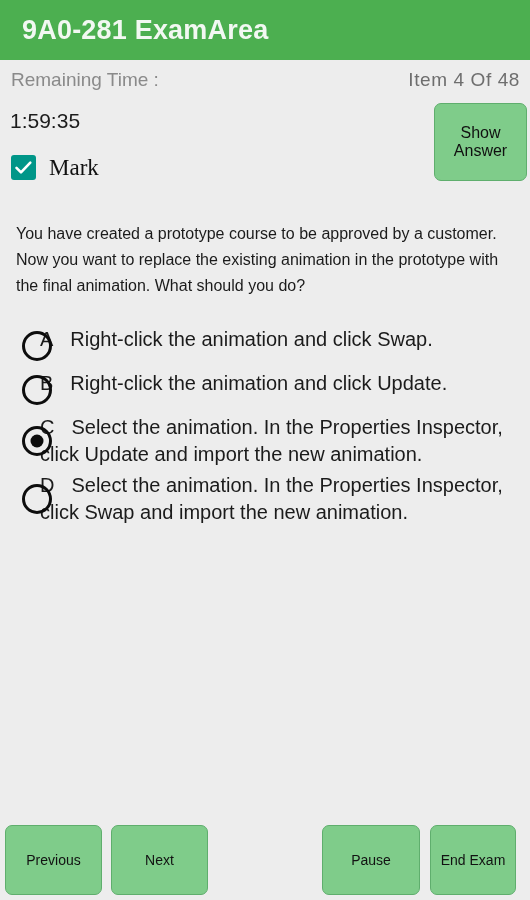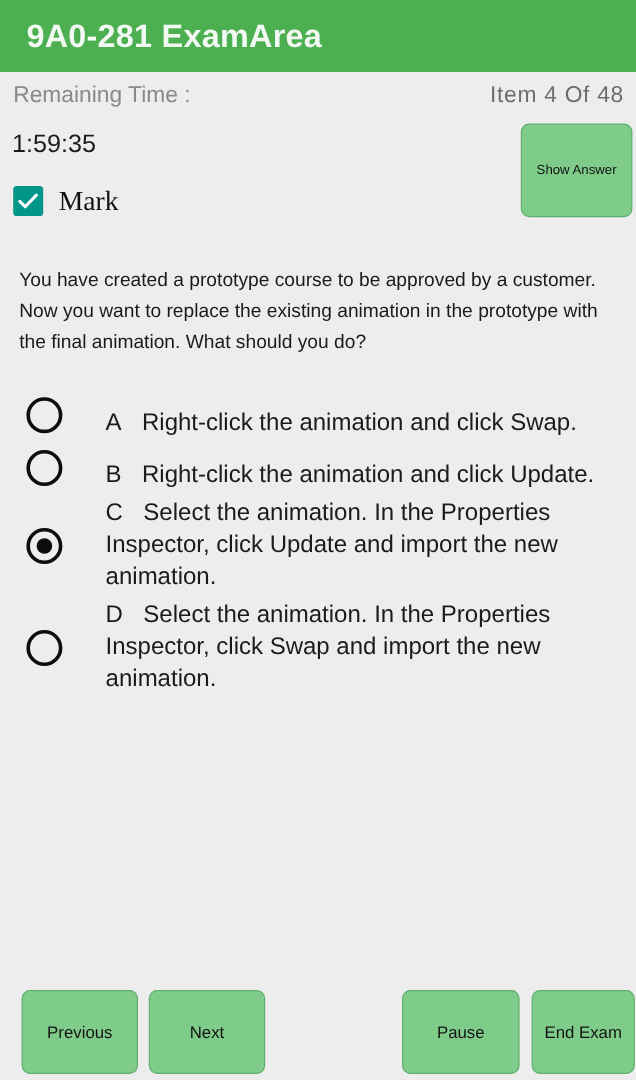--- a/index.html
+++ b/index.html
@@ -68,21 +68,21 @@
   .show-answer-btn {
     position: absolute;
     right: 3px;
     top: 43px;
     width: 93px;
     height: 78px;
     background: #7fcc8a;
     border: 1px solid #5fae6d;
     border-radius: 7px;
     color: #101010;
-    font-size: 11px;
+    font-size: 16px;
     font-family: "Liberation Sans", sans-serif;
     display: flex;
     align-items: center;
     justify-content: center;
     box-sizing: border-box;
     padding: 12px;
     cursor: pointer;
   }
 
   
@@ -128,25 +128,25 @@
 
   
   .options {
     position: absolute;
     left: 0;
     right: 0;
     top: 326px;
   }
   .option {
     position: relative;
-    padding-left: 88px;
+    padding-left: 40px;
     padding-right: 14px;
     min-height: 40px;
     display: flex;
-    align-items: flex-end;
+    align-items: flex-start;
     margin-bottom: 4px;
     cursor: pointer;
   }
   .radio {
     position: absolute;
     left: 22px;
     top: 50%;
     transform: translateY(-50%);
     width: 30px;
     height: 30px;
@@ -173,21 +173,21 @@
     color: #1b1b1b;
   }
   .option-letter {
     display: inline;
     padding-right: 17px;
   }
 
   
   .bottom-bar {
     position: absolute;
-    left: 13px;
+    left: 0;
     right: 0;
     bottom: 5px;
     height: 70px;
     padding-left: 16px;
   }
   .nav-btn {
     position: absolute;
     top: 0;
     height: 70px;
     background: #7fcc8a;

